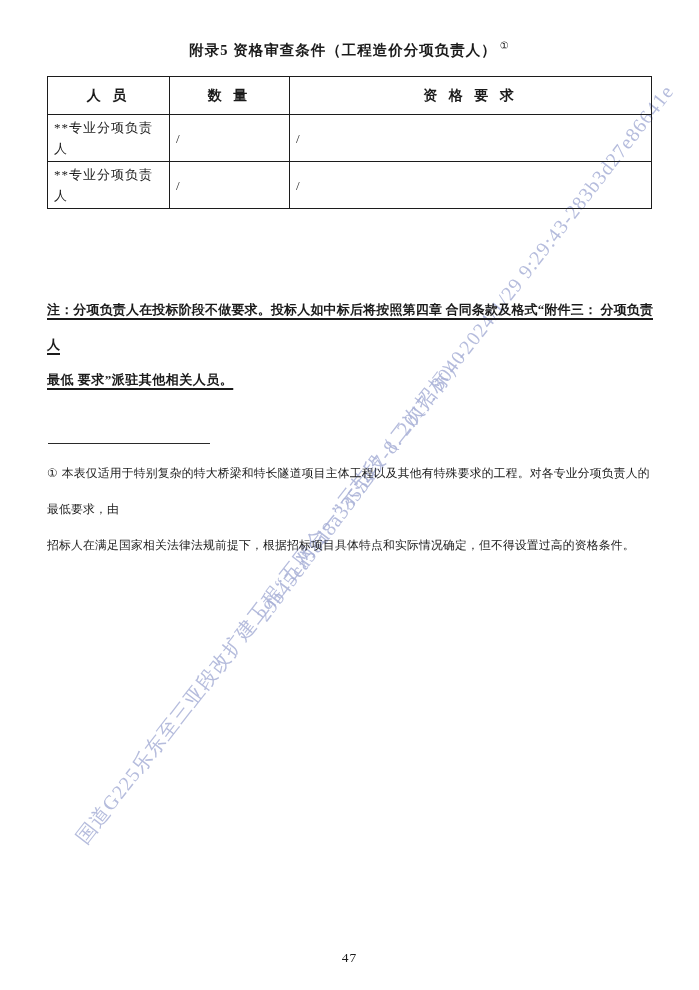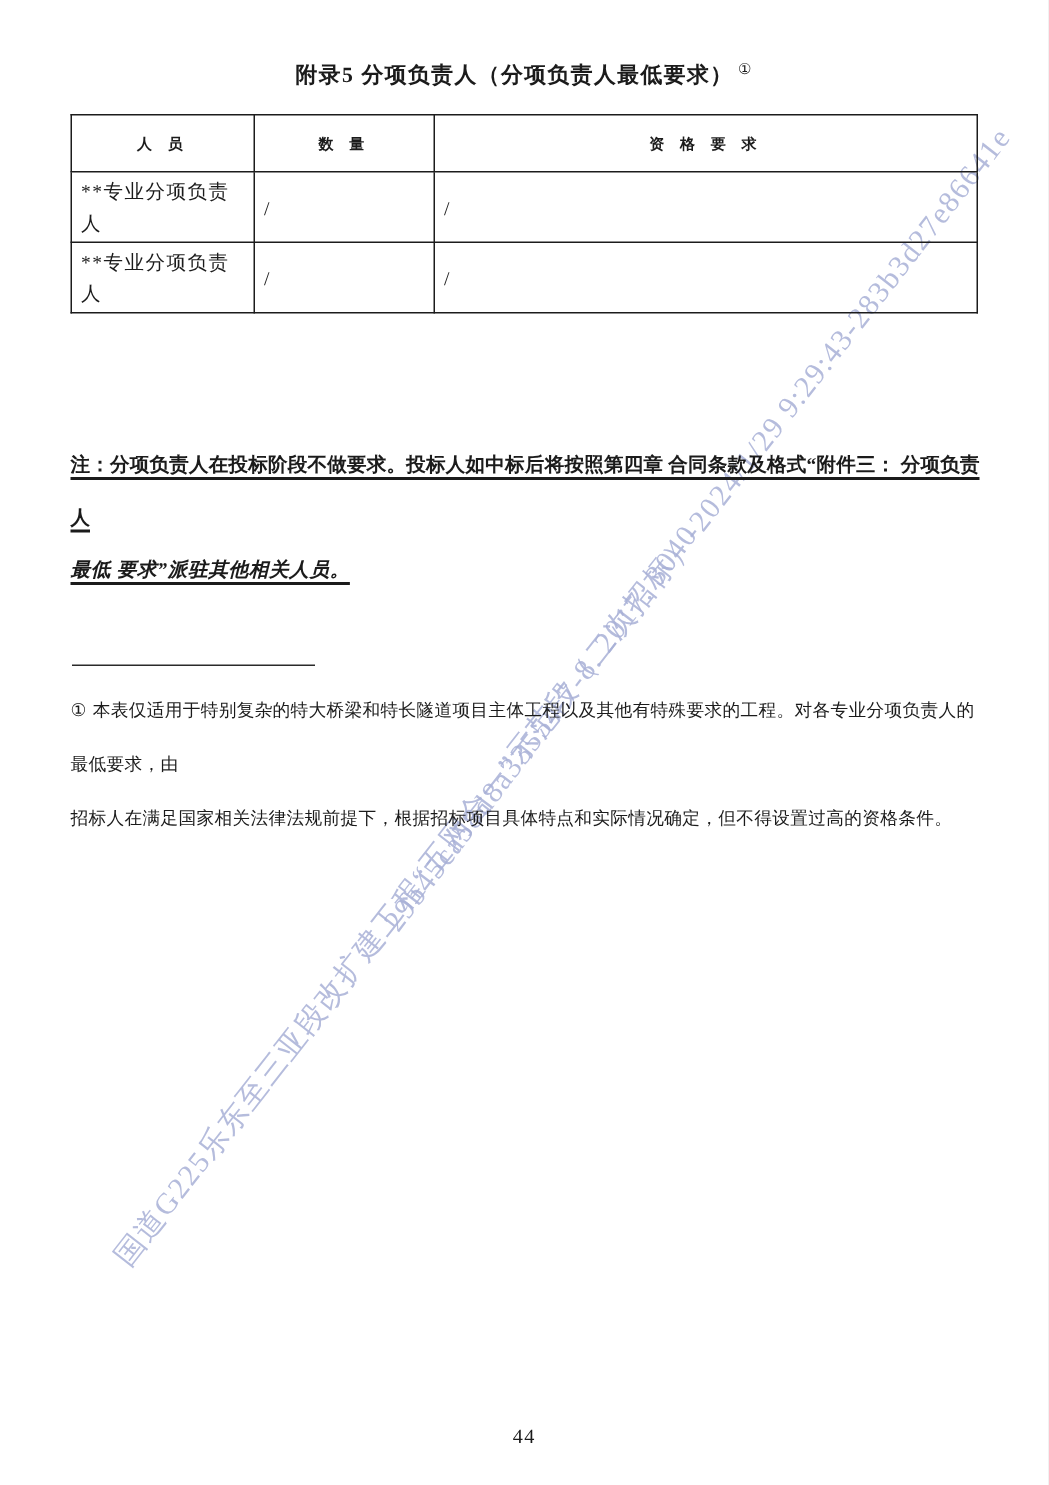--- a/index.html
+++ b/index.html
@@ -42,42 +42,41 @@
   .req-table col.c1{width:122px;}
   .req-table col.c2{width:120px;}
   .req-table th,.req-table td{
     border:1.5px solid #1c1c1c;
     padding:2px 6px;
     vertical-align:middle;
     background:transparent;
     font-weight:normal;
   }
   .req-table thead th{
-    text-align:center;font-weight:bold;letter-spacing:4px;font-size:10px;
+    text-align:center;font-weight:bold;letter-spacing:4px;font-size:14px;
     height:33px;
   }
   .req-table td{letter-spacing:1px;line-height:21px;}
   tr.row-1 td{height:46px;}
   tr.row-2 td{height:34px;}
   tr.row-3 td{height:37px;}
   tr.row-4 td{height:32px;}
   .note-block{
     position:absolute;left:47px;top:292px;width:606px;
     font-weight:bold;font-size:13px;line-height:35px;
   }
   .note-line1{
     display:block;width:100%;
     text-align:justify;text-align-last:justify;
     text-decoration:underline;text-decoration-thickness:1.6px;text-underline-offset:4px;
   }
   .note-line2{
     display:inline-block;
     text-decoration:underline;text-decoration-thickness:1.6px;text-underline-offset:4px;
     letter-spacing:.5px;
-    font-style:italic;
   }
   .footnote-separator{
     position:absolute;left:48px;top:443px;width:162px;height:0;
     border-top:1.2px solid #2a2a2a;
   }
   .footnote{
     position:absolute;left:47px;top:455px;width:608px;
     font-size:11.8px;line-height:36px;letter-spacing:.2px;
   }
   .footnote .fn-line{display:block;}
@@ -92,21 +91,21 @@
 
 <div class="page">
 
   <div class="watermark-layer">
     <div class="wm wm-1">国道G225乐东至三亚段改扩建工程“五网合一”示范段（二次招标）-2024/1/29 9:29:43-283b3d27e86641e</div>
     <div class="wm wm-2">29b45ca58d8a33554-7-8. 2017. 3040</div>
   </div>
 
   <div class="content">
 
-    <div class="doc-title"><span>附录5 分项负责人（分项负责人最低要求）</span><sup>①</sup></div>
+    <div class="doc-title"><span>附录5 资格审查条件（工程造价分项负责人）</span><sup>①</sup></div>
 
     <table class="req-table">
       <colgroup>
           <col class="c1">
           <col class="c2">
           <col class="c3">
         </colgroup>
       <thead>
         <tr>
           <th>人 员</th>
@@ -133,16 +132,16 @@
       <span class="note-line2">最低 要求”派驻其他相关人员。</span>
     </div>
 
     <div class="footnote-separator"></div>
 
     <div class="footnote">
       <span class="fn-line"><span class="fn-marker">①</span><span>本表仅适用于特别复杂的特大桥梁和特长隧道项目主体工程以及其他有特殊要求的工程。对各专业分项负责人的最低要求，由</span></span>
       <span class="fn-line">招标人在满足国家相关法律法规前提下，根据招标项目具体特点和实际情况确定，但不得设置过高的资格条件。</span>
     </div>
 
-    <div class="page-number">44</div>
+    <div class="page-number">47</div>
 
   </div>
 </div>
 
 </body></html>

